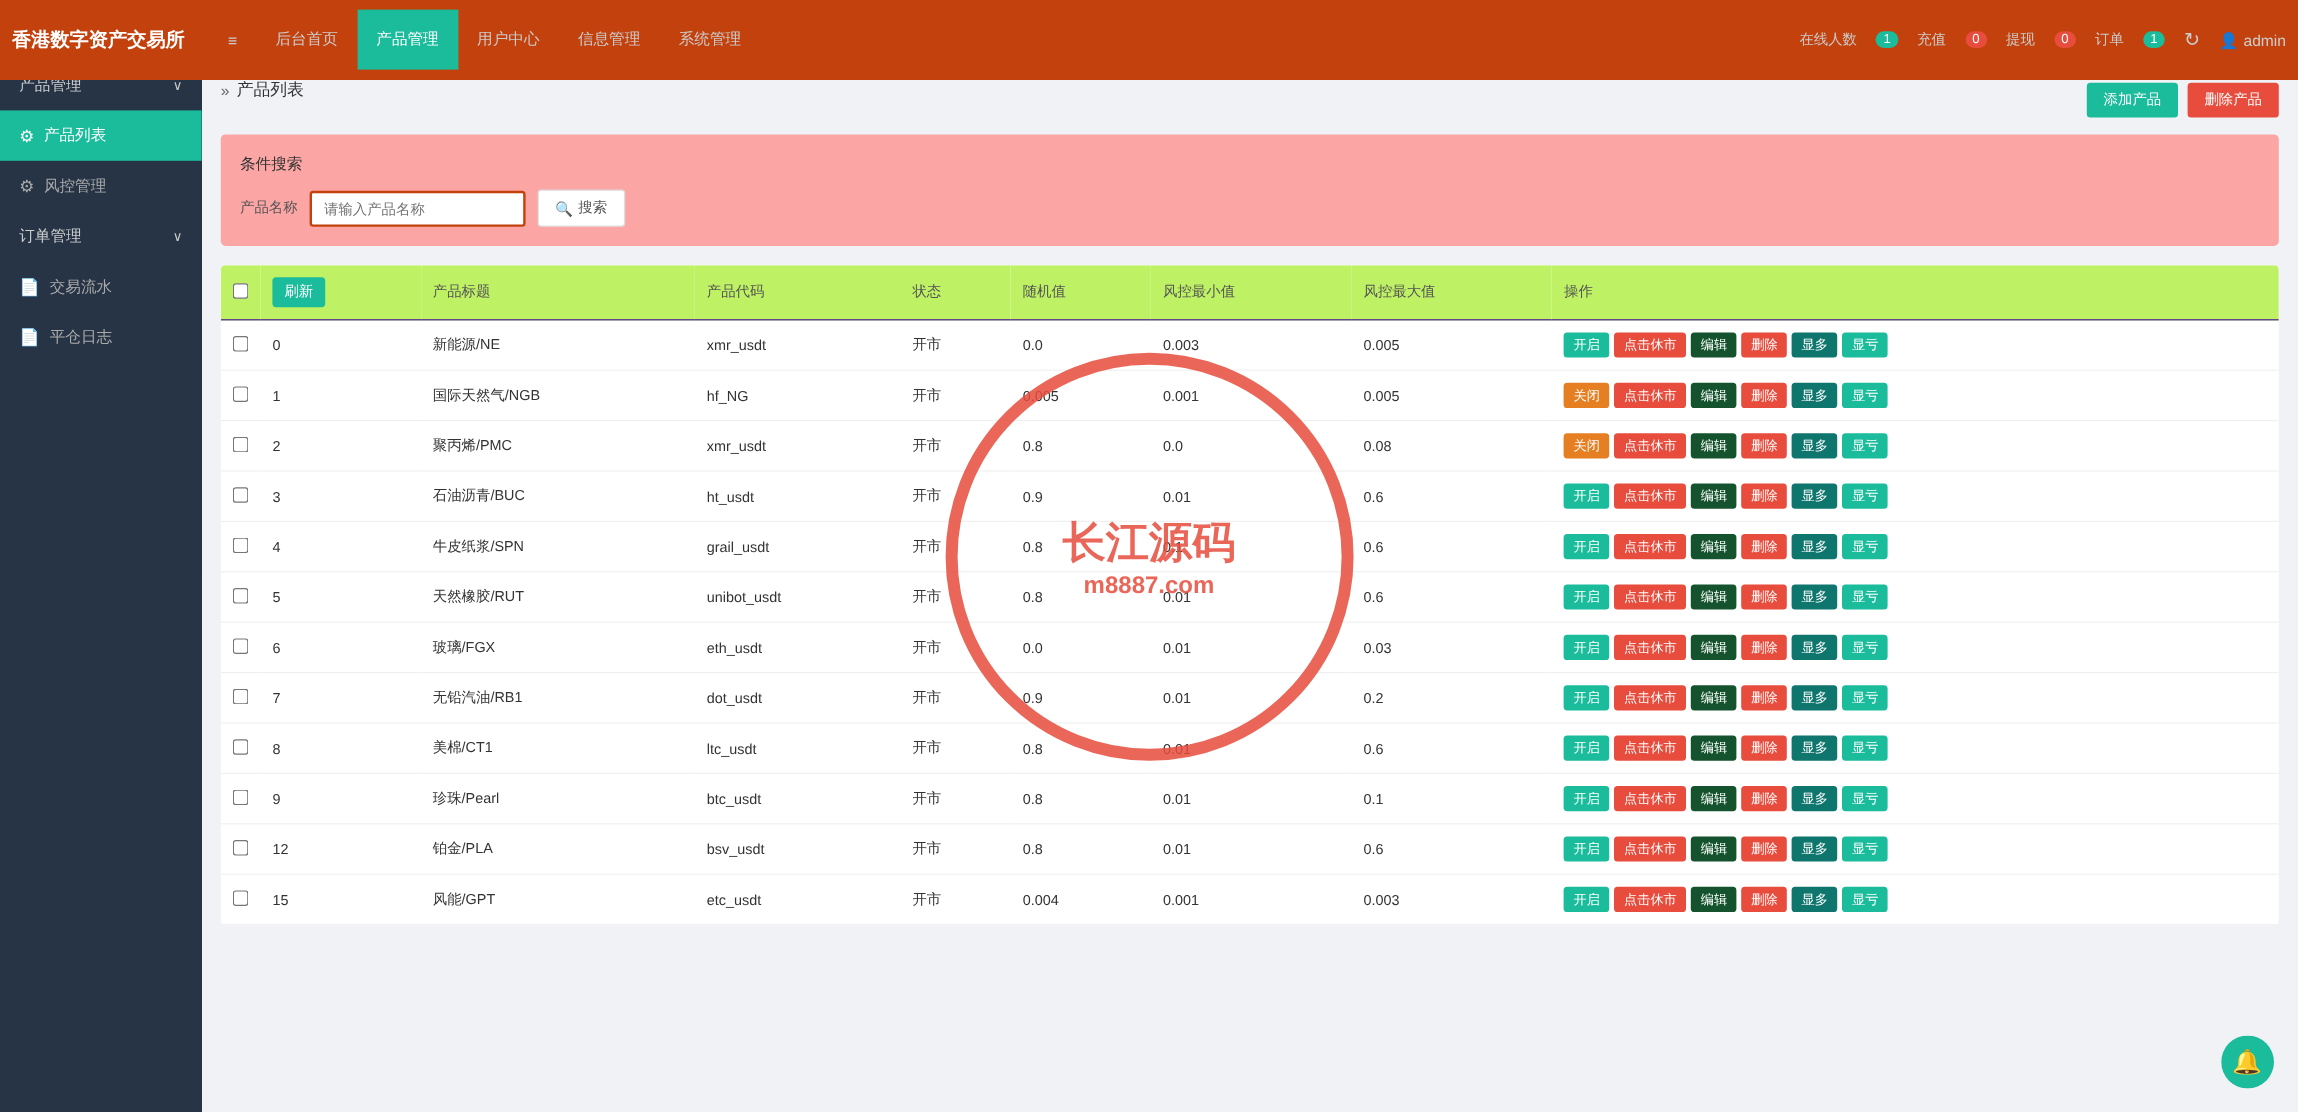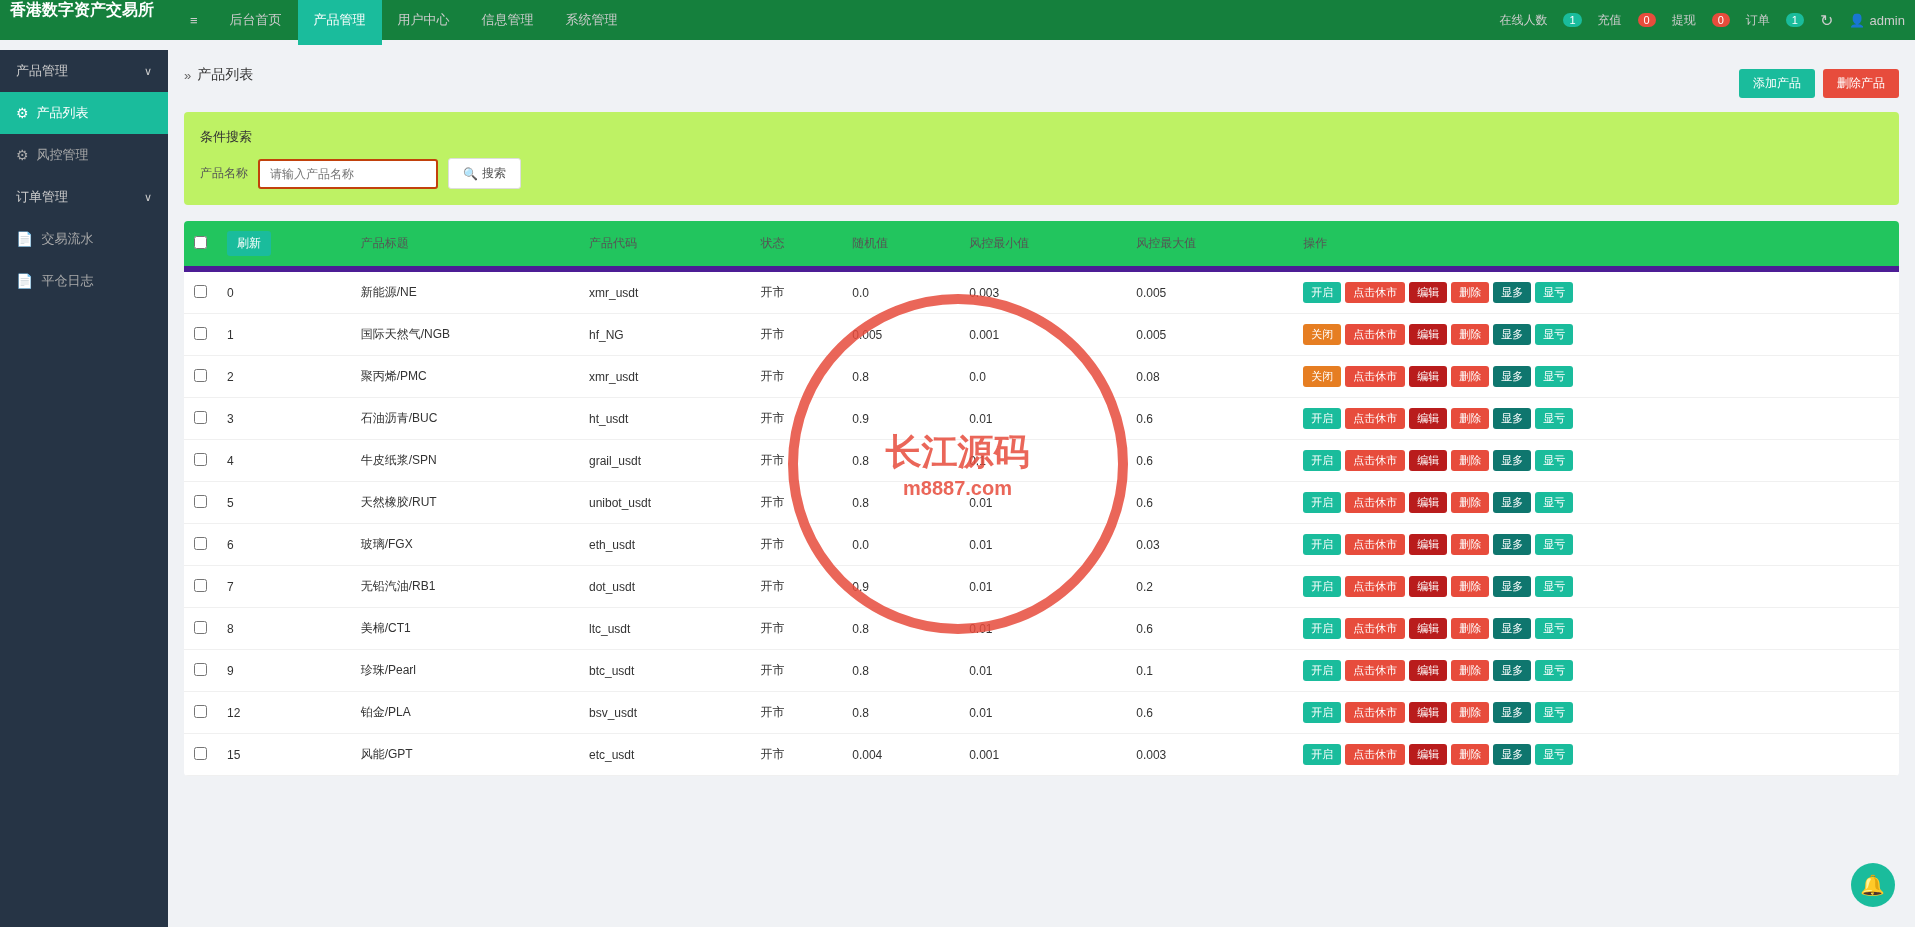--- a/index.html
+++ b/index.html
@@ -1,22 +1,23 @@
 <!DOCTYPE html>
 <html><head>
   <meta charset="utf-8">
   <style>
     * { box-sizing: border-box; margin: 0; padding: 0; }
     body { font-family: "Microsoft YaHei", "PingFang SC", sans-serif; font-size: 13px; background: #f0f2f5; color: #333; }
 
     
     .top-nav {
-      background: #15803d;
-      height: 40px;
-      display: flex;
+      background: #c2410c;
+      height: 66px;
+      display: flex;
+      align-items: center;
       padding: 0 10px;
       color: #fff;
       position: fixed;
       top: 0; left: 0; right: 0;
       z-index: 100;
     }
     .top-nav .brand {
       font-size: 16px;
       font-weight: bold;
       margin-right: 20px;
@@ -157,21 +158,21 @@
       color: #fff;
       border: none;
       padding: 6px 14px;
       border-radius: 3px;
       cursor: pointer;
       font-size: 12px;
     }
 
     
     .card {
-      background: #bef264;
+      background: #fca5a5;
       border-radius: 4px;
       padding: 16px;
       margin-bottom: 16px;
     }
 
     
     .search-section-title {
       font-size: 13px;
       color: #333;
       margin-bottom: 12px;
@@ -213,22 +214,22 @@
       background: #fff;
       border-radius: 4px;
       overflow: hidden;
     }
     table {
       width: 100%;
       border-collapse: collapse;
       font-size: 12px;
     }
     thead tr {
-      background: #22c55e;
-      border-bottom: 6px solid #4c1d95;
+      background: #bef264;
+      border-bottom: 1px solid #4c1d95;
     }
     thead th {
       padding: 10px 10px;
       text-align: left;
       color: #555;
       font-weight: 500;
       white-space: nowrap;
     }
     tbody tr {
       border-bottom: 1px solid #f0f0f0;
@@ -256,21 +257,21 @@
 
     
     .action-btns {
       display: flex;
       gap: 4px;
       flex-wrap: nowrap;
     }
     .btn-open { background: #1abc9c; color: #fff; border: none; padding: 0 8px; border-radius: 3px; cursor: pointer; font-size: 11px; white-space: nowrap; }
     .btn-close { background: #e67e22; color: #fff; border: none; padding: 3px 8px; border-radius: 3px; cursor: pointer; font-size: 11px; white-space: nowrap; }
     .btn-suspend { background: #e74c3c; color: #fff; border: none; padding: 3px 8px; border-radius: 3px; cursor: pointer; font-size: 11px; white-space: nowrap; }
-    .btn-edit { background: #b91c1c; color: #fff; border: none; padding: 3px 8px; border-radius: 3px; cursor: pointer; font-size: 11px; white-space: nowrap; }
+    .btn-edit { background: #14532d; color: #fff; border: none; padding: 3px 8px; border-radius: 3px; cursor: pointer; font-size: 11px; white-space: nowrap; }
     .btn-del { background: #e74c3c; color: #fff; border: none; padding: 3px 8px; border-radius: 3px; cursor: pointer; font-size: 11px; white-space: nowrap; }
     .btn-long { background: #0f766e; color: #fff; border: none; padding: 3px 8px; border-radius: 3px; cursor: pointer; font-size: 11px; white-space: nowrap; }
     .btn-short { background: #1abc9c; color: #fff; border: none; padding: 3px 8px; border-radius: 3px; cursor: pointer; font-size: 11px; white-space: nowrap; }
 
     
     .watermark-overlay {
       position: fixed;
       top: 50%;
       left: 50%;
       transform: translate(-50%, -50%);

